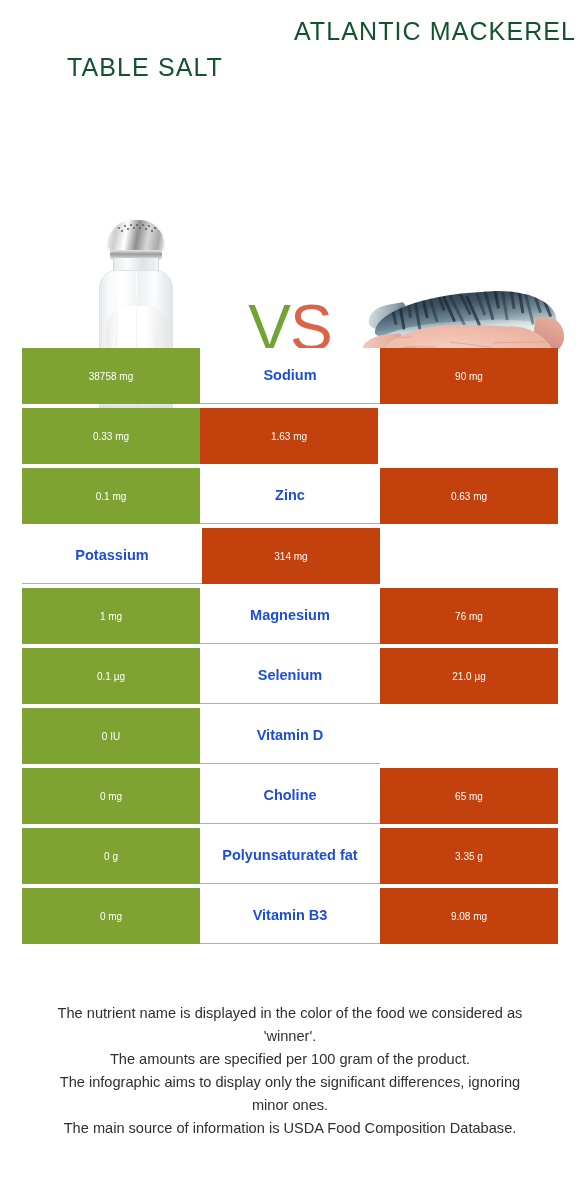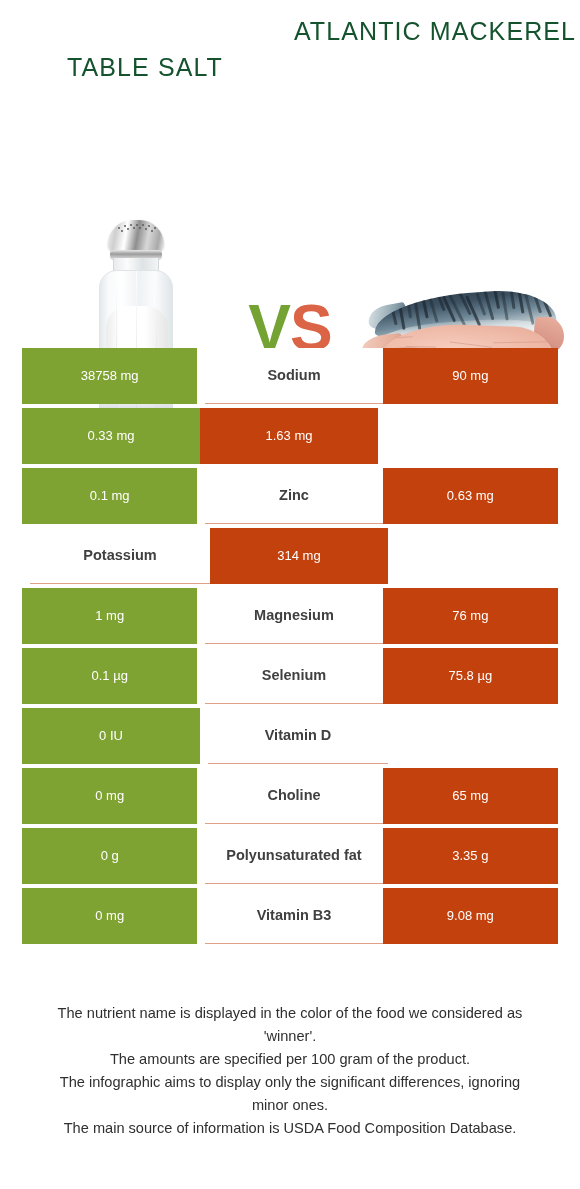--- a/index.html
+++ b/index.html
@@ -28,21 +28,21 @@
   .title-left{ left:0; top:52px; width:290px; }
   .title-right{ left:290px; top:16px; width:290px; }
 
   
   .imgrow{ position:absolute; left:0; top:108px; width:580px; height:215px; }
 
   .vs{
     position:absolute; left:218px; top:188px; width:144px;
     text-align:center;
     font-size:64px;
-    font-weight:700;
+    font-weight:400;
     letter-spacing:-1px;
     line-height:1;
   }
   .vs .v{ color:#74A333; }
   .vs .s{ color:#DC6446; }
 
   
   .shaker{ position:absolute; left:86px; top:112px; width:100px; height:196px; }
   .shaker .cap{
     position:absolute; left:22px; top:0; width:56px; height:32px;
@@ -145,31 +145,31 @@
     position:absolute; right:-2px; top:26px; width:30px; height:36px;
     background:linear-gradient(200deg,#e9b1a0,#d9988a 60%,#c98a7d);
     border-radius:14% 58% 52% 12% / 42% 54% 46% 58%;
   }
 
   
   .table{ position:absolute; left:22px; top:348px; width:536px; }
   .row{ display:flex; height:56px; margin-bottom:4px; }
   .cell{
     display:flex; align-items:center; justify-content:center;
-    font-size:13px; line-height:1.1; text-align:center;
+    font-size:10px; line-height:1.1; text-align:center;
   }
   .cell-left{ width:178px; background:#7FA333; color:#ffffff; }
   .cell-mid{
     width:180px; background:#ffffff;
     font-weight:600; font-size:14.5px;
     border-bottom:1px solid #E0A088;
   }
   .row:first-child .cell-mid{ border-top:0; }
   .cell-right{ width:178px; background:#c2410c; color:#ffffff; }
-  .win-right{ color:#404040;margin-left:8px; }
+  .win-right{ color:#1d4ed8; }
 
   
   .footer{
     position:absolute; left:30px; top:1002px; width:520px;
     text-align:center;
     font-size:14.6px;
     line-height:1.58;
     color:#2f2f2f;
   }
 </style>
@@ -286,21 +286,21 @@
         <div class="cell cell-right">314 mg</div>
       </div>
       <div class="row">
         <div class="cell cell-left">1 mg</div>
         <div class="cell cell-mid win-right">Magnesium</div>
         <div class="cell cell-right">76 mg</div>
       </div>
       <div class="row">
         <div class="cell cell-left">0.1 µg</div>
         <div class="cell cell-mid win-right">Selenium</div>
-        <div class="cell cell-right">75.8 µg</div>
+        <div class="cell cell-right">21.0 µg</div>
       </div>
       <div class="row">
         <div class="cell cell-left">0 IU</div>
         <div class="cell cell-mid win-right">Vitamin D</div>
       </div>
       <div class="row">
         <div class="cell cell-left">0 mg</div>
         <div class="cell cell-mid win-right">Choline</div>
         <div class="cell cell-right">65 mg</div>
       </div>

